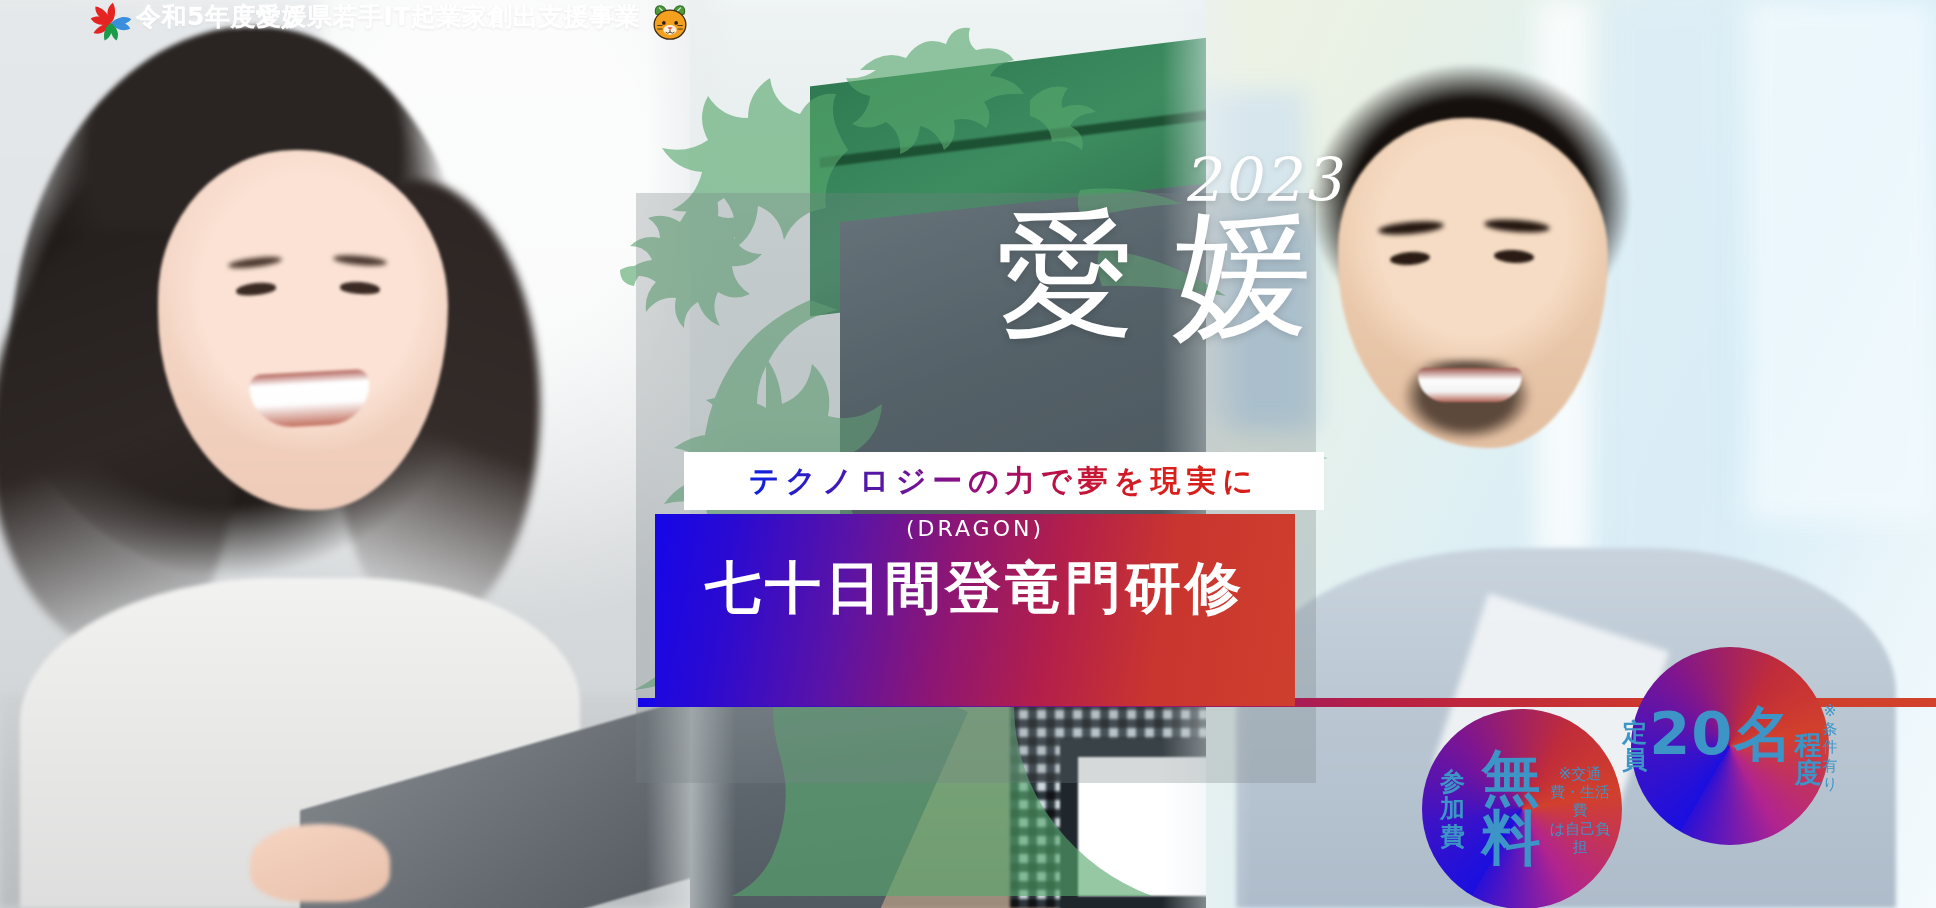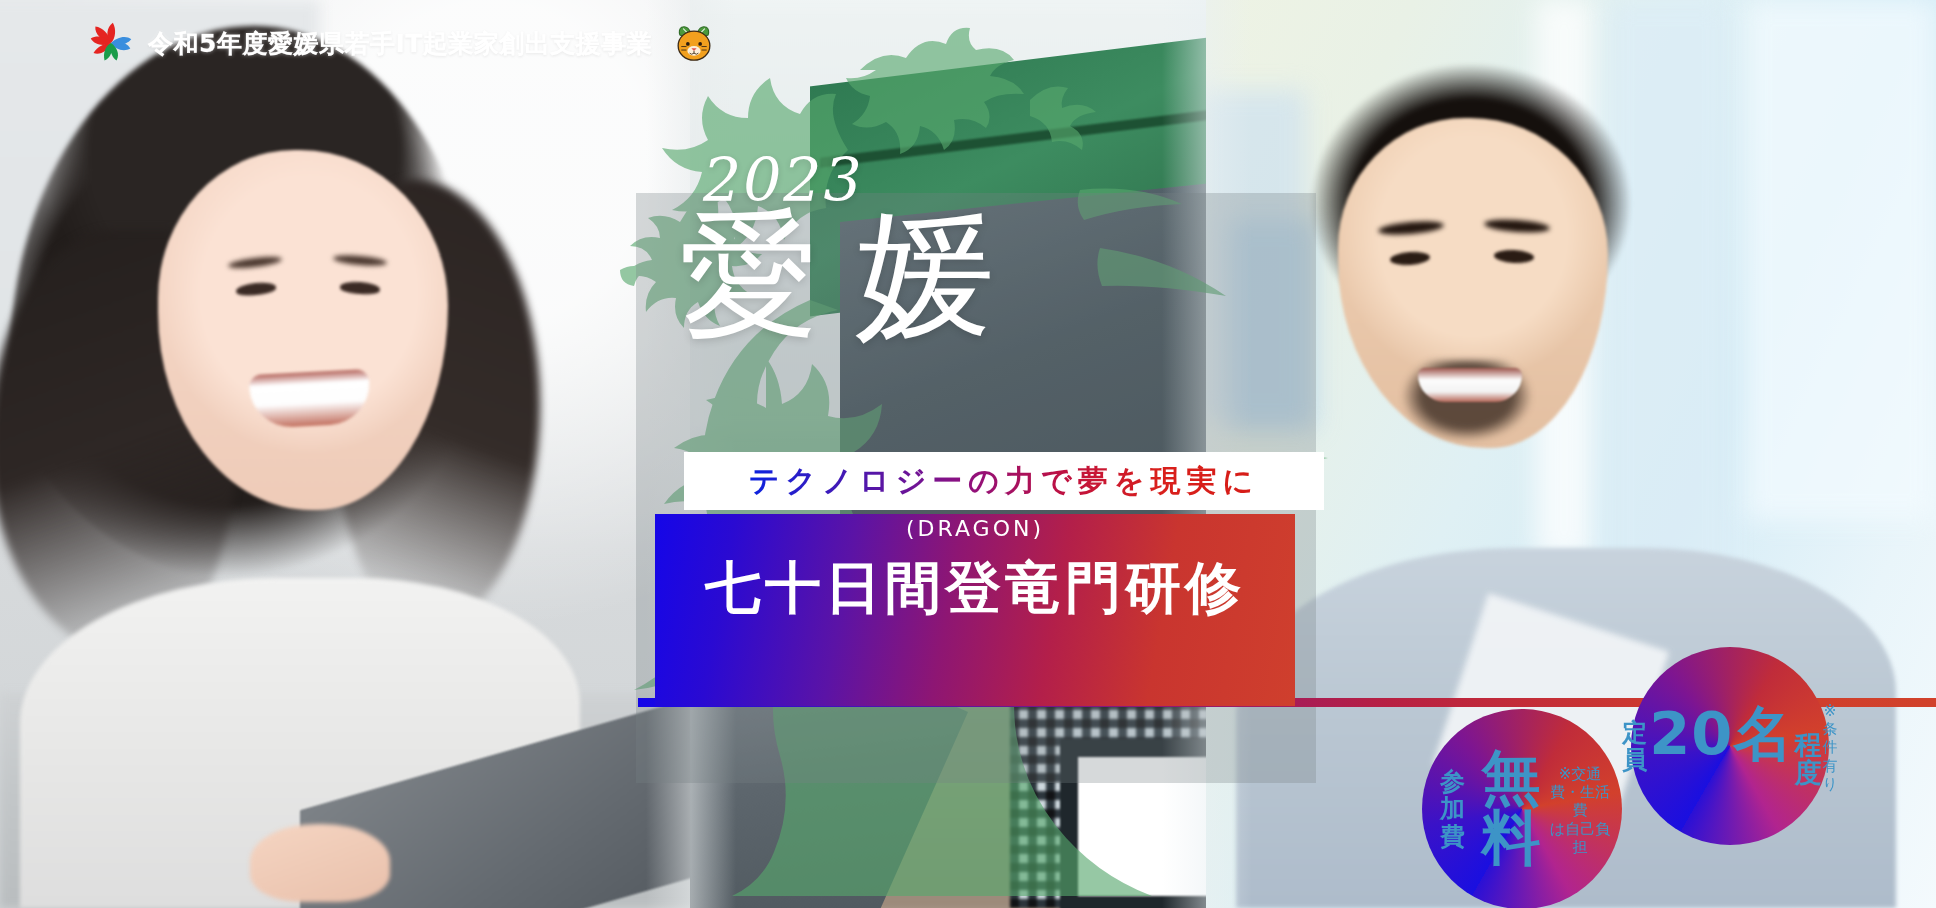--- a/index.html
+++ b/index.html
@@ -229,35 +229,35 @@
   
   .scrim{
     position:absolute; left:636px; top:193px; width:680px; height:590px;
     background:rgba(120,128,134,.30);
     z-index:6; pointer-events:none;
   }
 
   
   .header{
     position:absolute; left:0; top:0; width:100%; height:86px;
-    z-index:30; display:flex; align-items:center; padding-left:88px; gap:14px;
+    z-index:30; display:flex; align-items:flex-start; padding-left:88px; gap:2px;
   }
   .logo-mark{ width:46px; height:46px; flex:0 0 auto; }
   .header-title{
     font-size:25px; font-weight:700; color:#ffffff; letter-spacing:.5px;
     white-space:nowrap;
     text-shadow:0 0 4px rgba(255,255,255,.55), 0 1px 3px rgba(0,0,0,.10);
     -webkit-text-stroke:.3px rgba(255,255,255,.6);
   }
   .mascot{ width:44px; height:44px; flex:0 0 auto; margin-left:6px; }
 
   
   .logo-block{
     position:absolute; left:636px; top:150px; width:712px;
-    z-index:20; text-align:left;margin-left:7px;
+    z-index:20; text-align:right;
   }
   .year{
     font-family:"DejaVu Serif","Liberation Serif",serif;
     font-style:italic; font-weight:400;
     font-size:60px; color:#ffffff; letter-spacing:2px;
     line-height:1; margin-left:60px; margin-bottom:4px;
     text-shadow:0 2px 6px rgba(0,0,0,.14);
   }
   .kanji-ehime{
     font-size:140px; line-height:1.02; color:#ffffff; font-weight:300;

